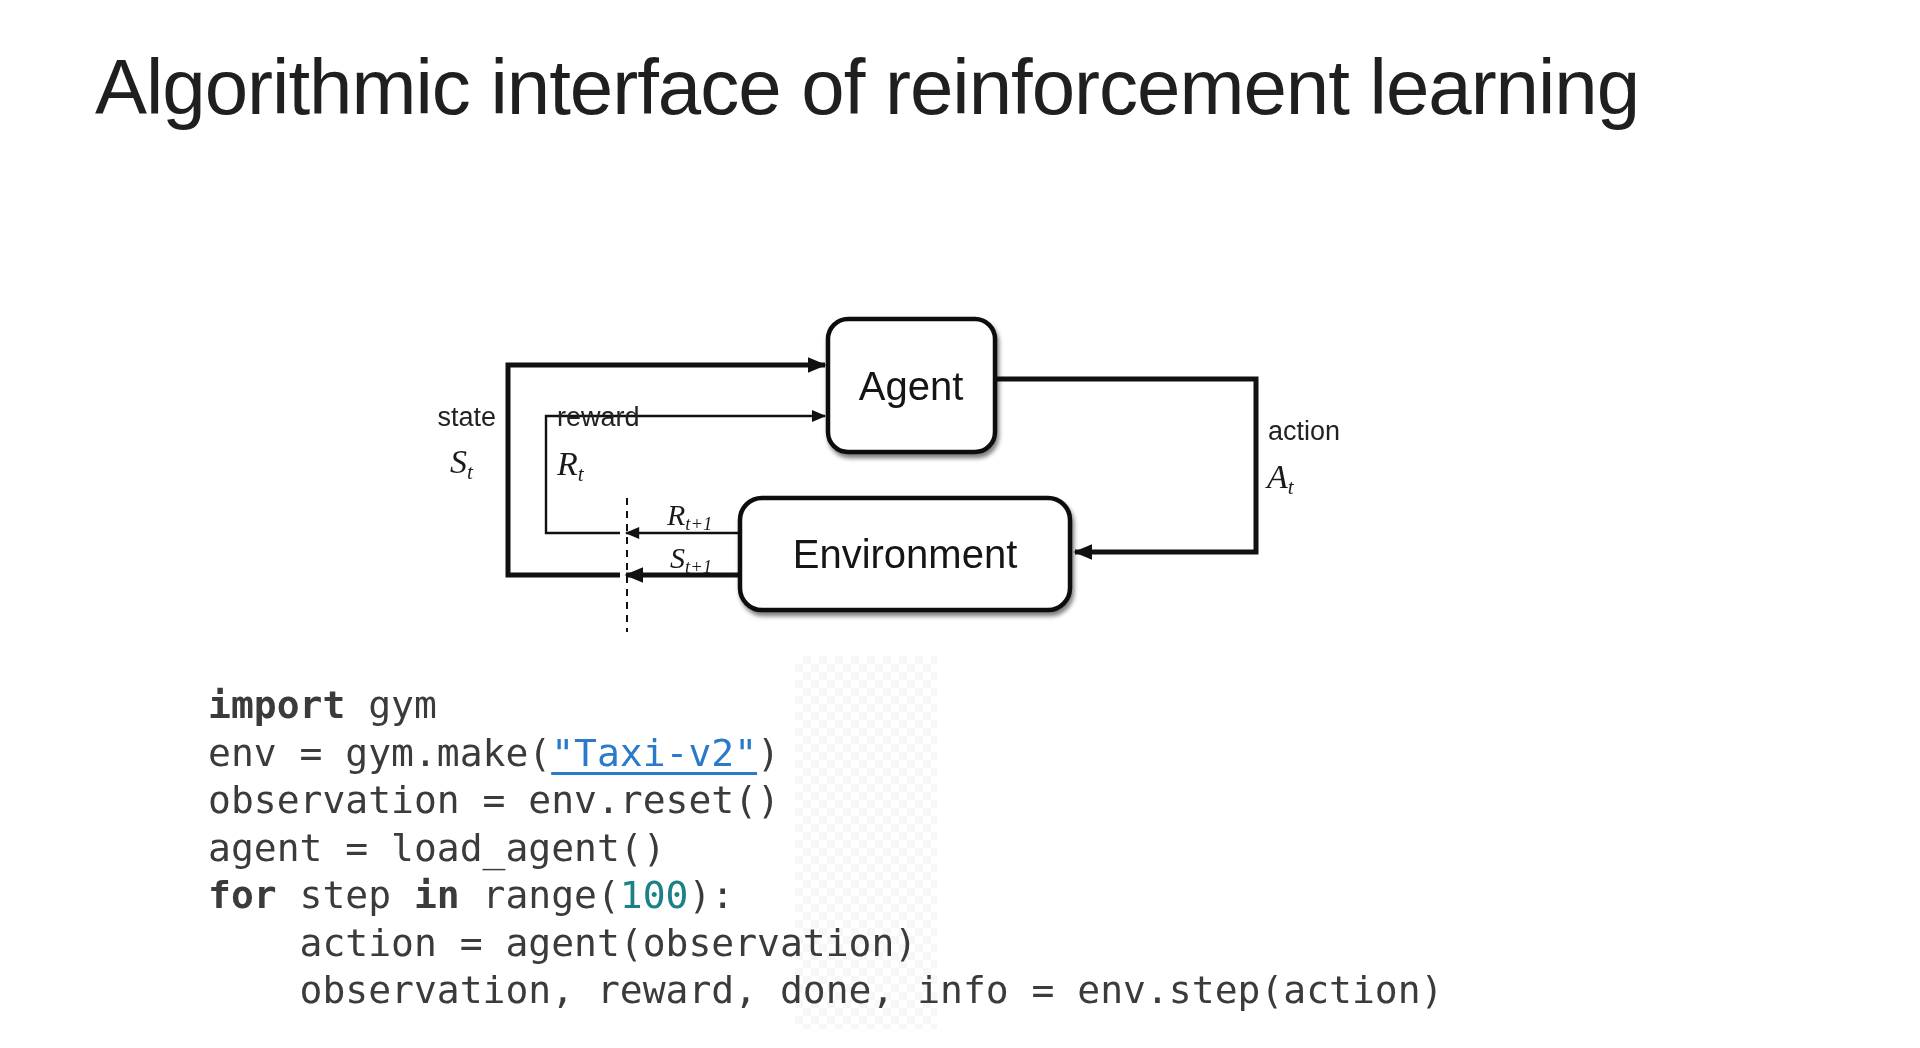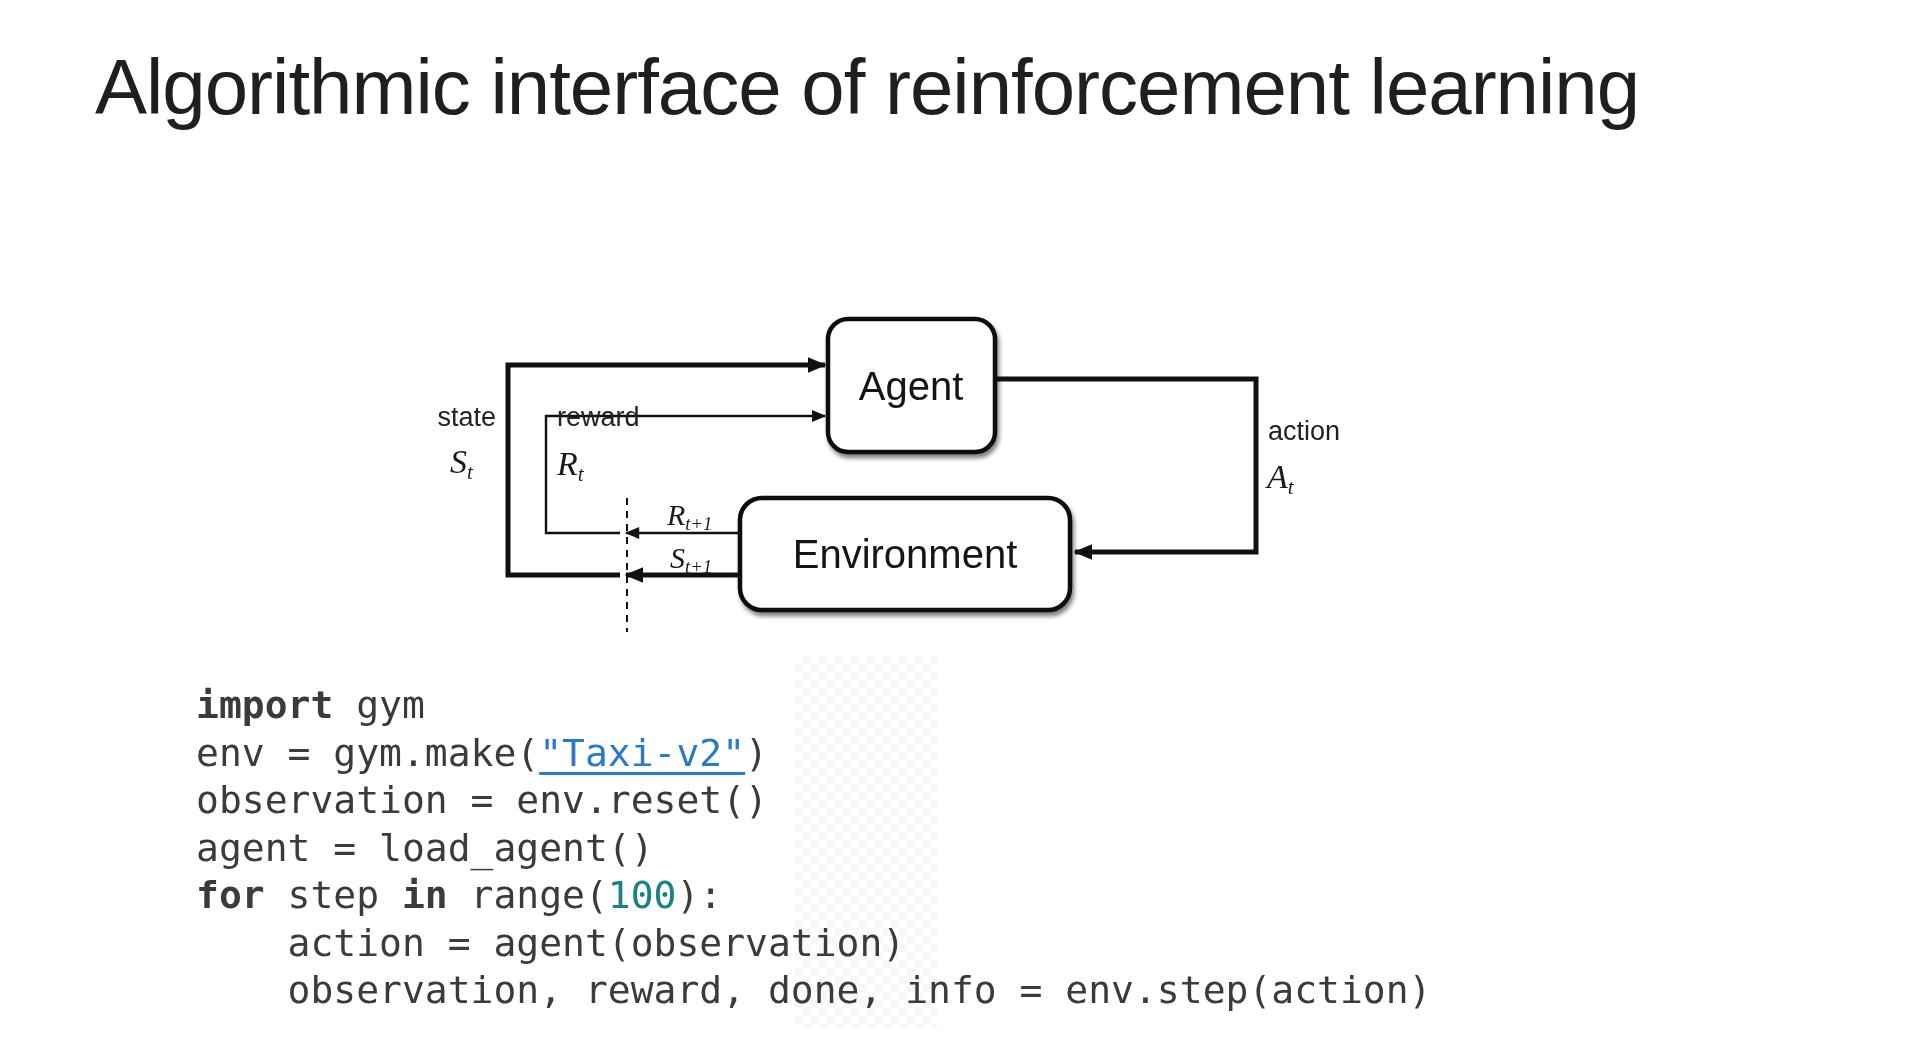--- a/index.html
+++ b/index.html
@@ -14,21 +14,21 @@
   }
   .checker{
     position:absolute;left:795px;top:656px;width:142px;height:380px;
     background-image:
       linear-gradient(45deg,#f0f0f0 25%,transparent 25%,transparent 75%,#f0f0f0 75%),
       linear-gradient(45deg,#f0f0f0 25%,transparent 25%,transparent 75%,#f0f0f0 75%);
     background-size:16px 16px;background-position:0 0,8px 8px;opacity:.5;
   }
   .diagram{position:absolute;left:380px;top:260px;width:980px;height:420px;}
   .code{
-    position:absolute;left:196px;top:682px;
+    position:absolute;left:208px;top:682px;
     font-family:"DejaVu Sans Mono","Liberation Mono",monospace;
     font-size:38px;line-height:47.5px;color:var(--code-color,#3b3b3b);white-space:pre;
   }
   .code .seg-kw{font-weight:bold;}
   .code .seg-num{color:var(--num-color,#1a8286);}
   .code .seg-link{
     color:var(--link-color,#2b7ac9);
     text-decoration:underline;text-decoration-thickness:3px;text-underline-offset:6px;
   }
   svg text{font-family:"Liberation Sans",sans-serif;fill:#222;}

